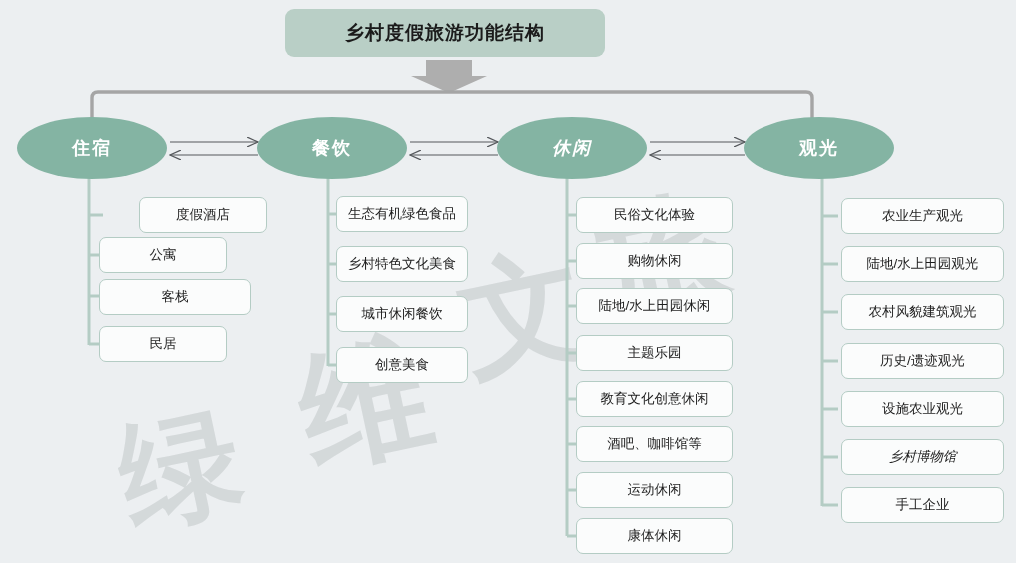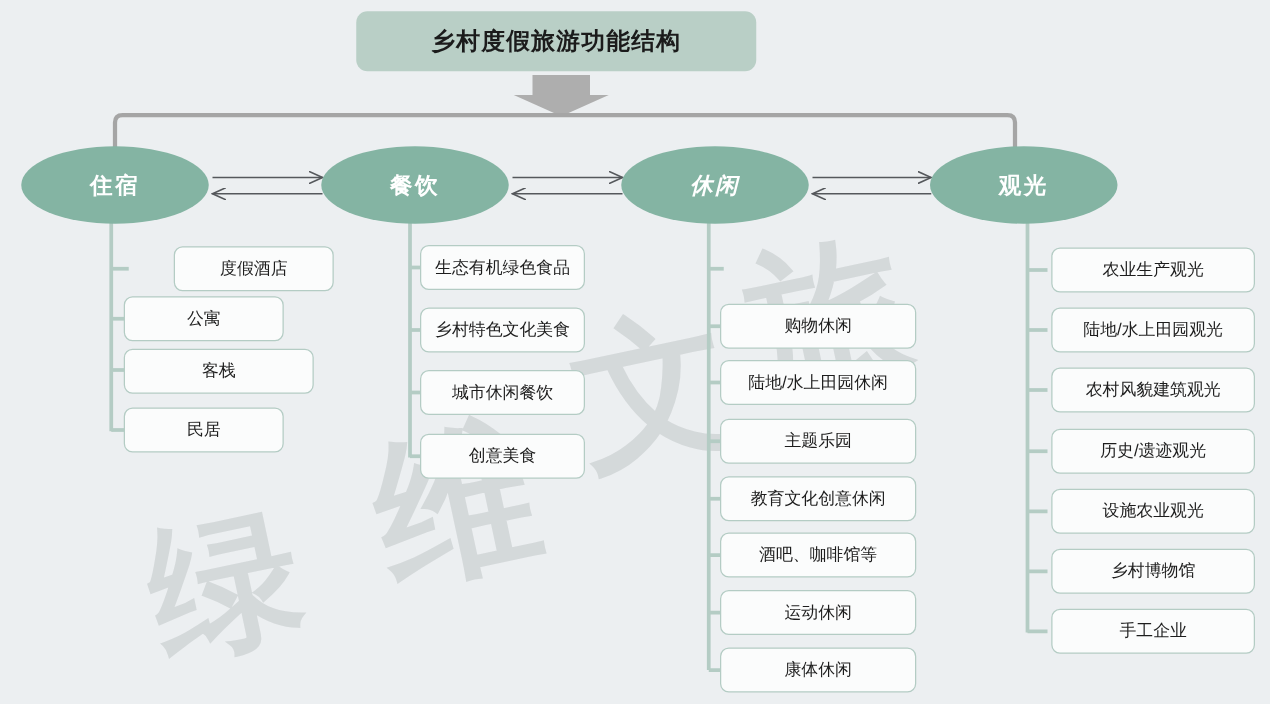--- a/index.html
+++ b/index.html
@@ -222,20 +222,23 @@
   <div class="leaf" style="left:336px; top:246px; width:132px;">
     <span>乡村特色文化美食</span>
     </div>
   <div class="leaf" style="left:336px; top:296px; width:132px;">
     <span>城市休闲餐饮</span>
     </div>
   <div class="leaf" style="left:336px; top:347px; width:132px;">
     <span>创意美食</span>
     </div>
 
+  <div class="leaf" style="left:576px; top:197px; width:157px;">
+    <span>民俗文化体验</span>
+    </div>
   <div class="leaf" style="left:576px; top:243px; width:157px;">
     <span>购物休闲</span>
     </div>
   <div class="leaf" style="left:576px; top:288px; width:157px;">
     <span>陆地/水上田园休闲</span>
     </div>
   <div class="leaf" style="left:576px; top:335px; width:157px;">
     <span>主题乐园</span>
     </div>
   <div class="leaf" style="left:576px; top:381px; width:157px;">
@@ -259,20 +262,20 @@
     </div>
   <div class="leaf" style="left:841px; top:294px; width:163px;">
     <span>农村风貌建筑观光</span>
     </div>
   <div class="leaf" style="left:841px; top:343px; width:163px;">
     <span>历史/遗迹观光</span>
     </div>
   <div class="leaf" style="left:841px; top:391px; width:163px;">
     <span>设施农业观光</span>
     </div>
-  <div class="leaf" style="left:841px; top:439px; width:163px;">
+  <div class="leaf" style="left:841px; top:439px; width:163px;font-style:italic;">
     <span>乡村博物馆</span>
     </div>
   <div class="leaf" style="left:841px; top:487px; width:163px;">
     <span>手工企业</span>
     </div>
 
 </div>
 
 </body></html>

